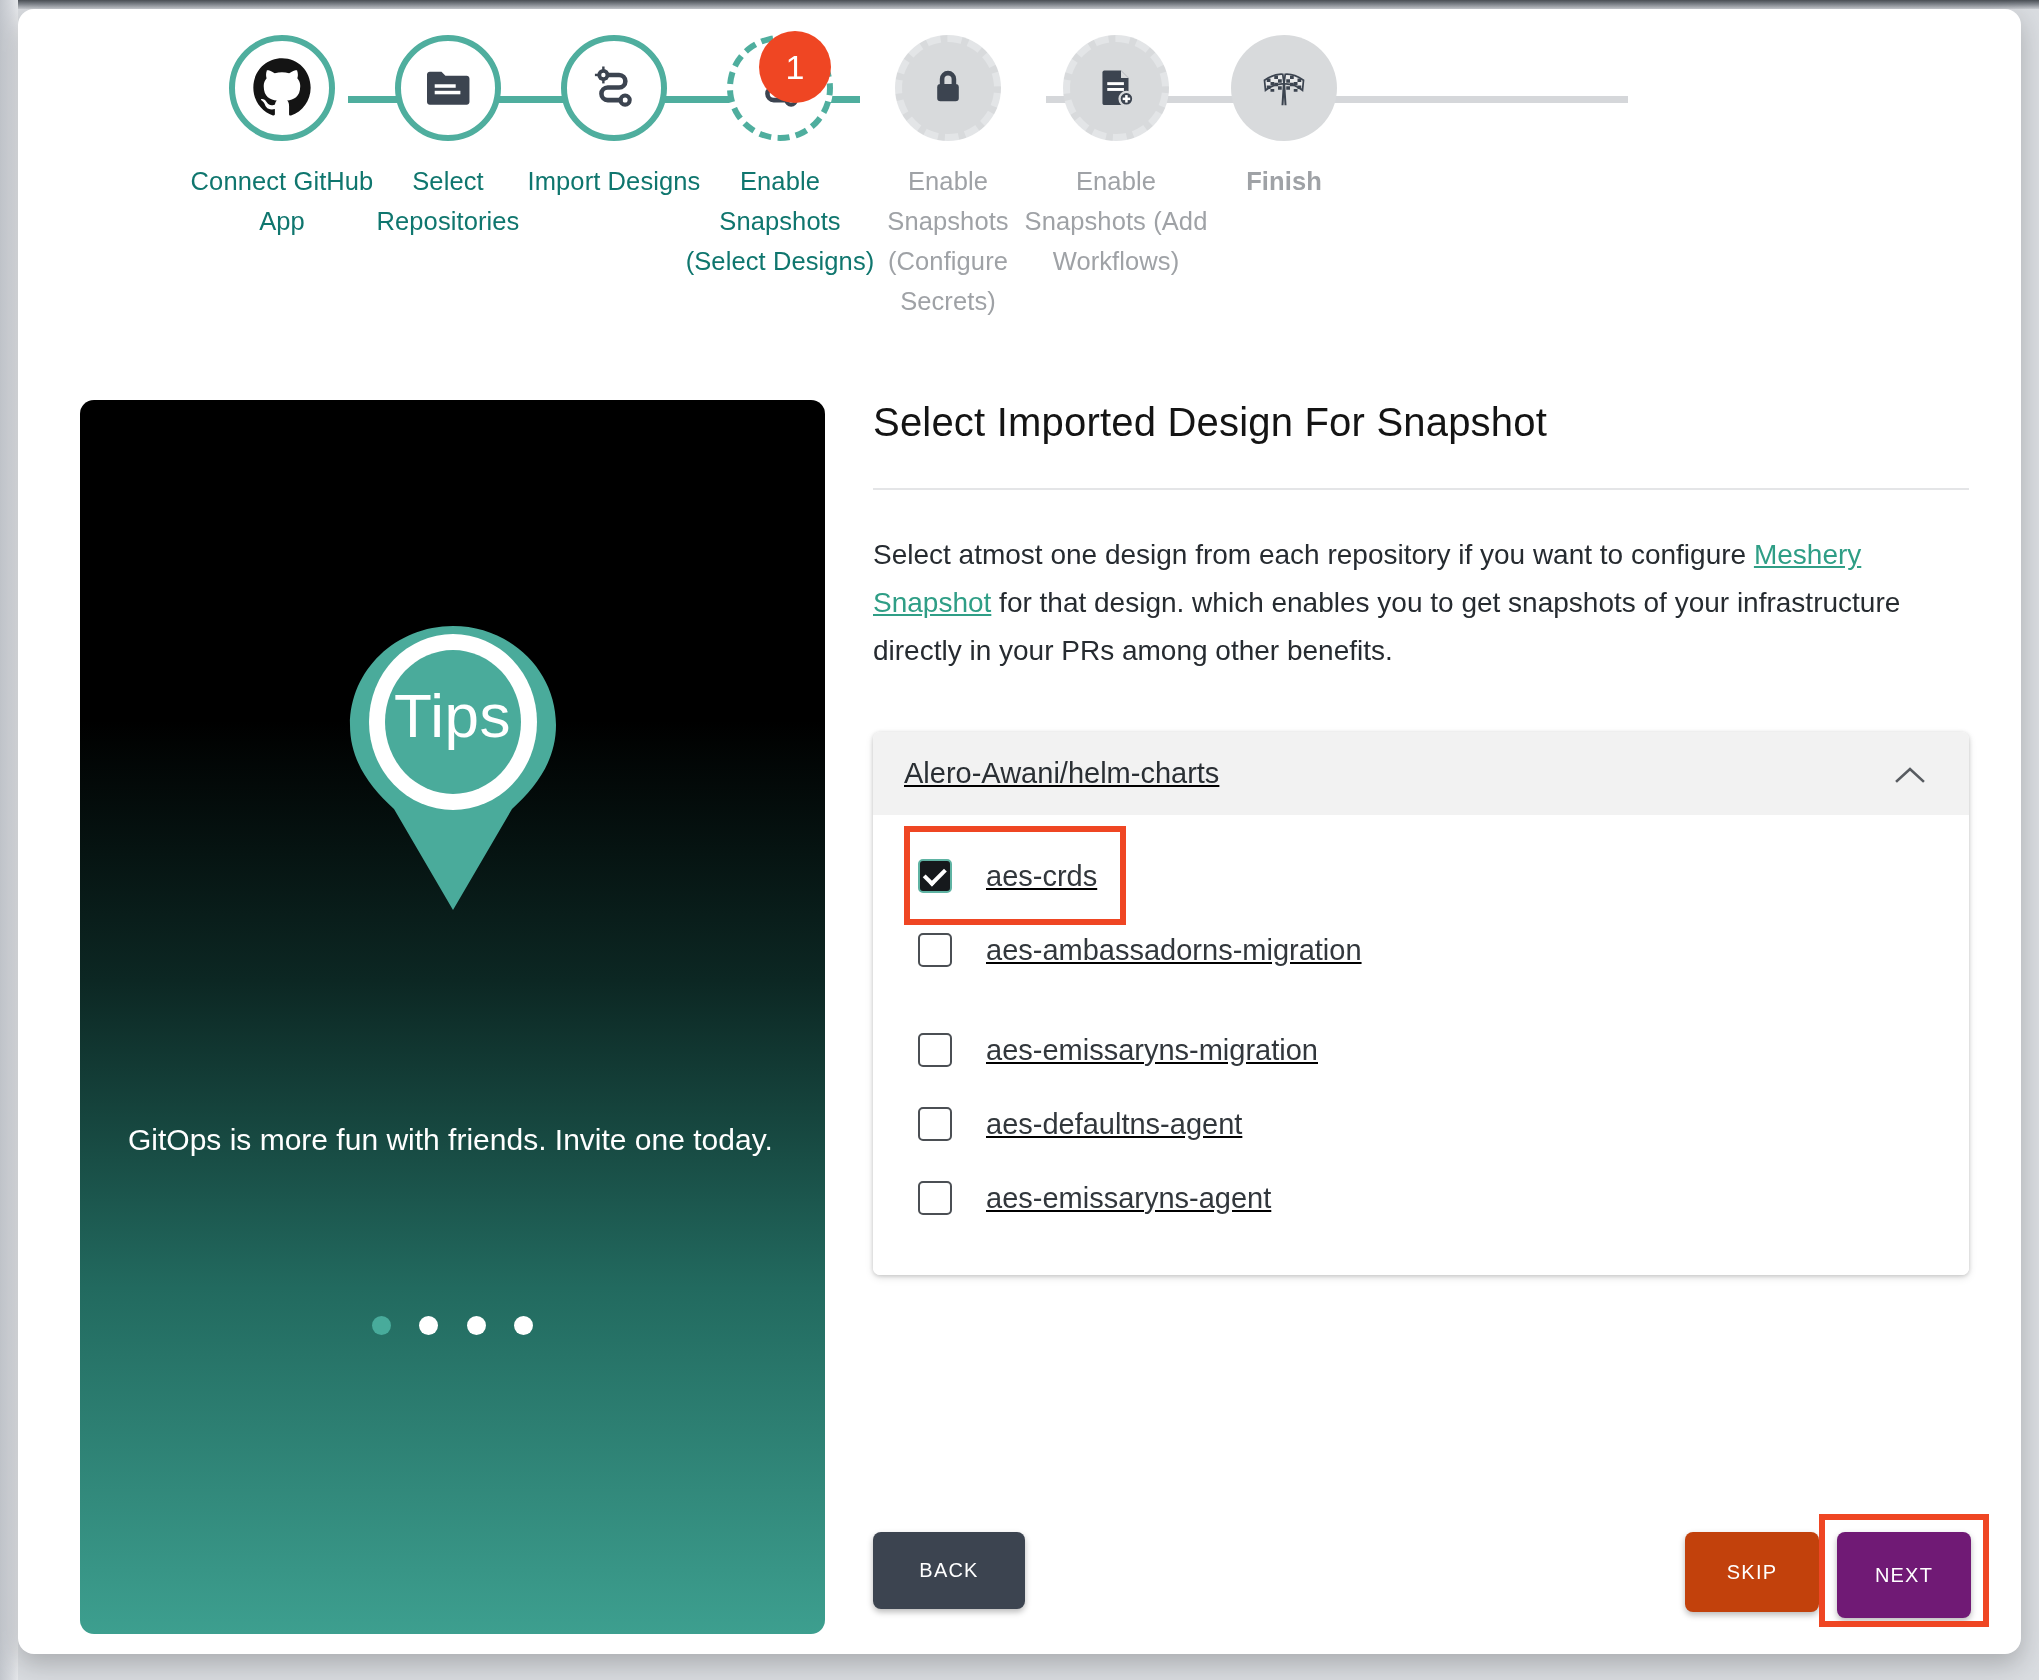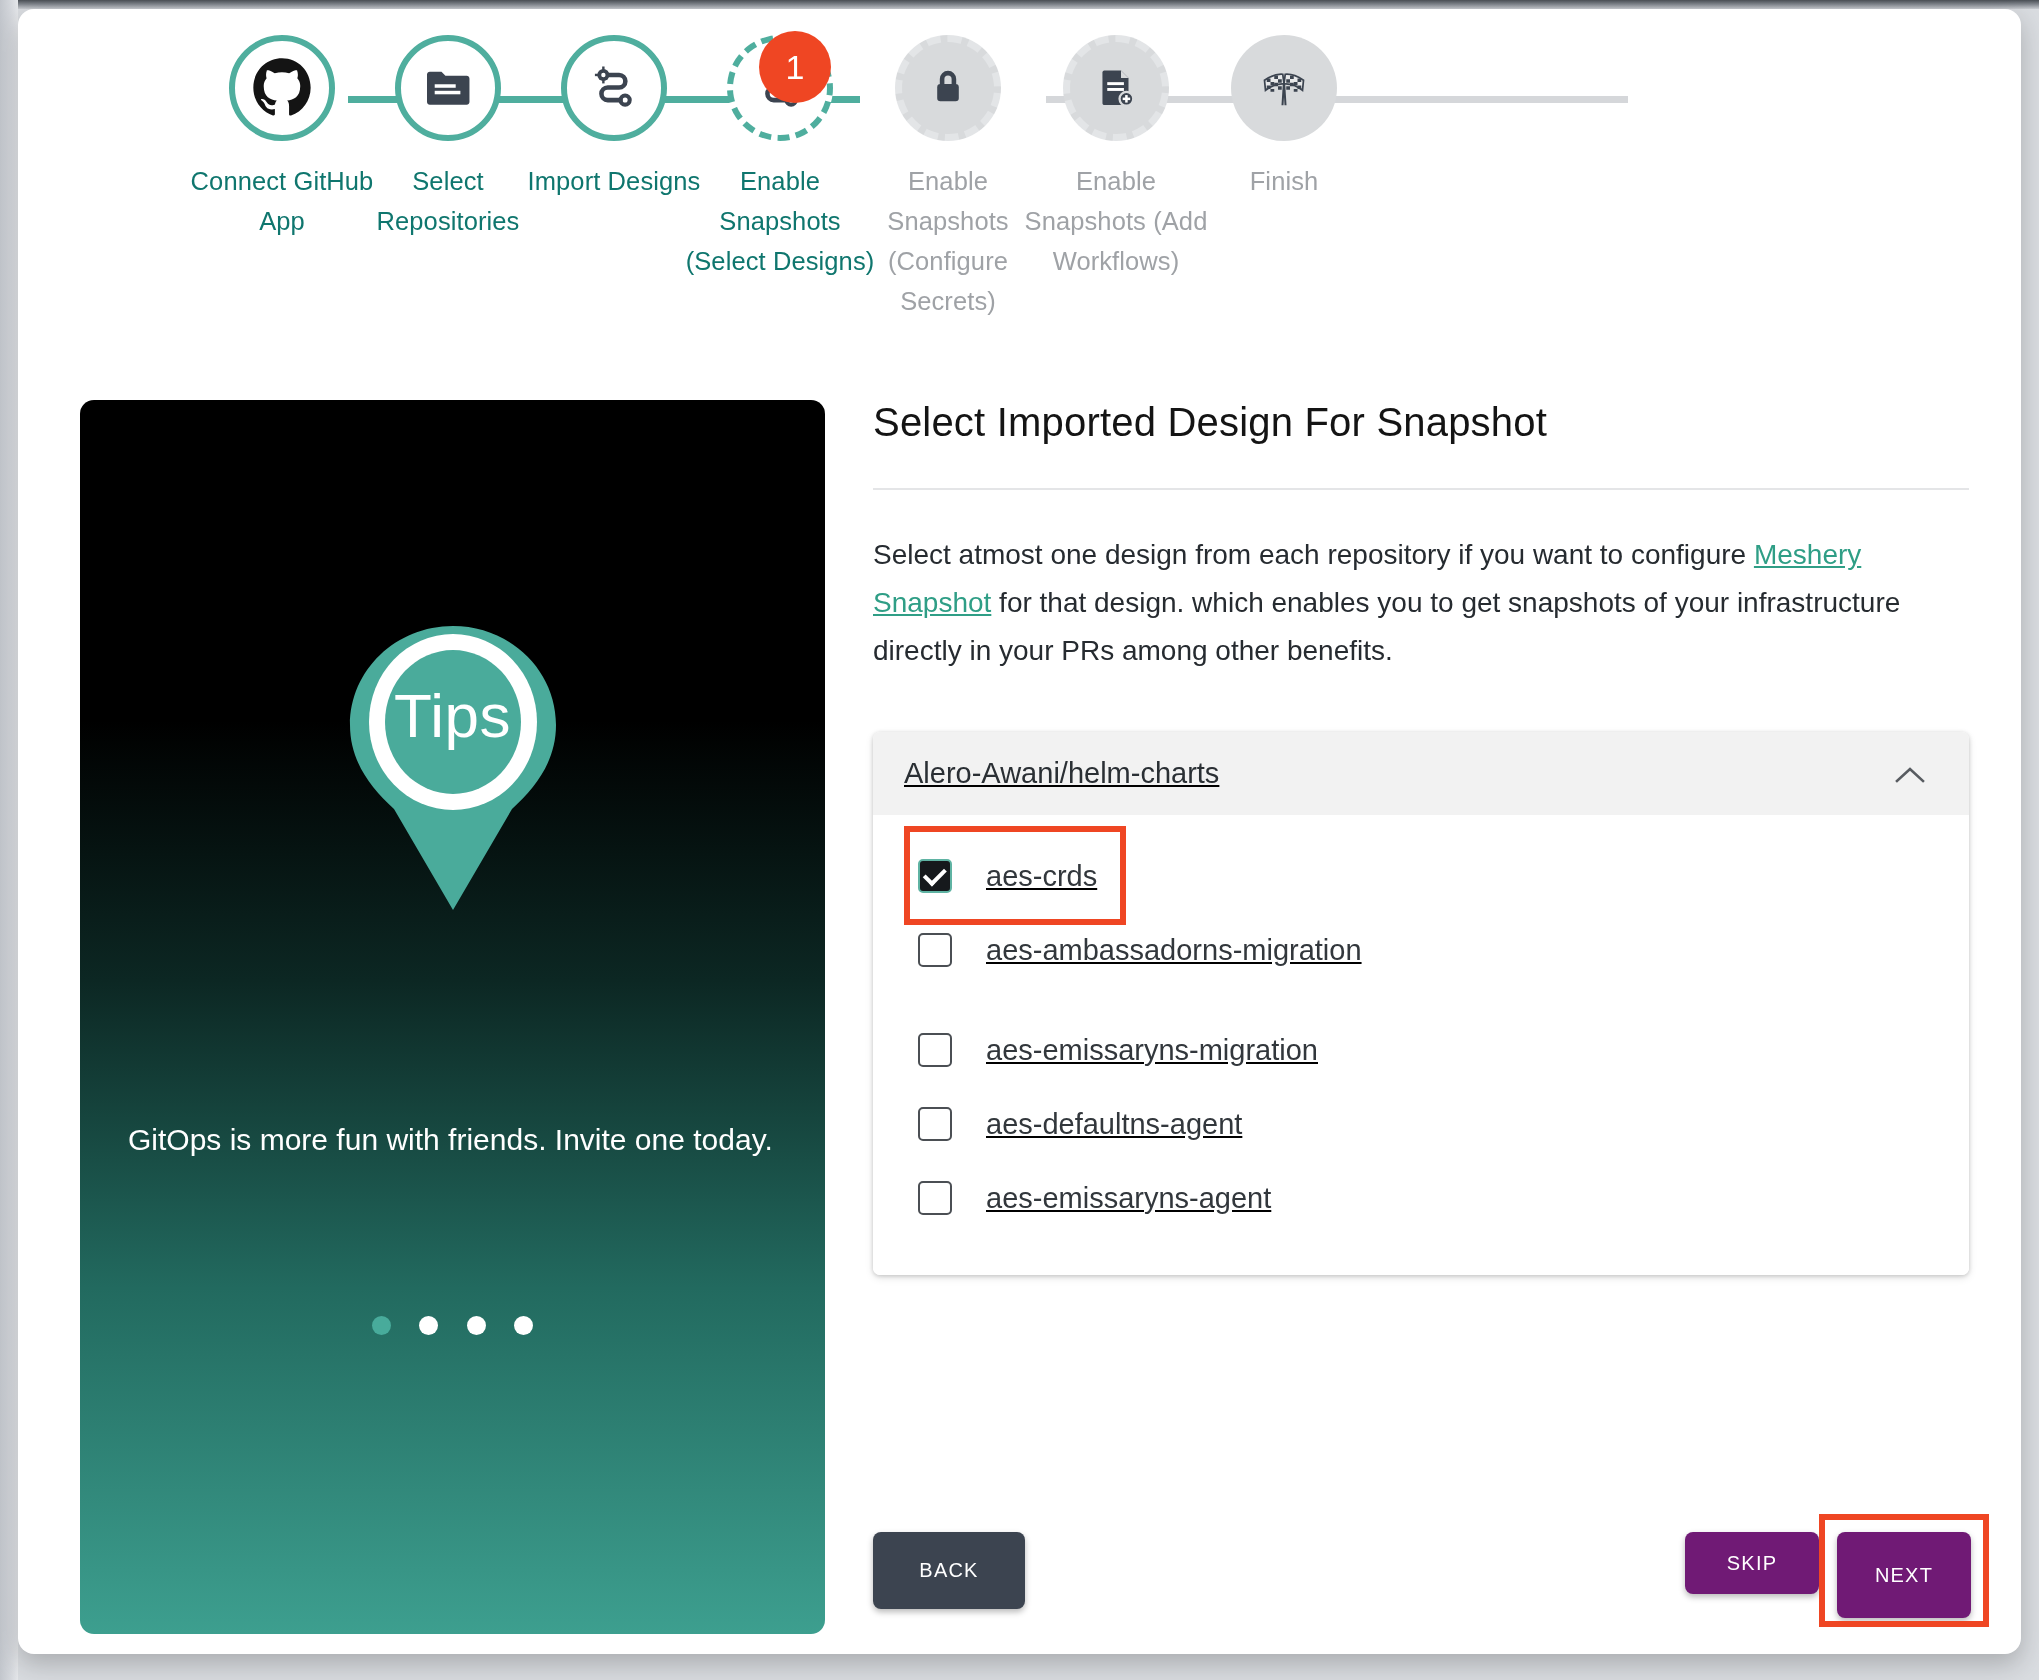--- a/index.html
+++ b/index.html
@@ -201,21 +201,21 @@
     position: absolute;
     border-radius: 8px;
     color: #fff;
     display: flex; align-items: center; justify-content: center;
     font-size: 20px;
     letter-spacing: 1.2px;
     box-shadow: 0 3px 6px rgba(0,0,0,.28);
     user-select: none;
   }
   .btn-back { left: 0; top: 27px; width: 152px; height: 77px; background: #3c4450; }
-  .btn-skip { left: 812px; top: 27px; width: 134px; height: 62px; background: #701a75; }
+  .btn-skip { left: 812px; top: 27px; width: 134px; height: 80px; background: #c2410c; }
   .btn-next { left: 964px; top: 27px; width: 134px; height: 86px; background: #701a75; }
   .hl-next {
     position: absolute; left: 946px; top: 9px;
     width: 170px; height: 113px;
     border: 6px solid #ef4623;
   }
 </style>
 </head>
 <body>
 
@@ -319,21 +319,21 @@
             <circle cx="17" cy="17.2" r="3.3" fill="#3c4450" stroke="#d8dadc" stroke-width="1.1"></circle>
             <rect x="16.4" y="15.4" width="1.2" height="3.6" fill="#ffffff"></rect>
             <rect x="15.2" y="16.6" width="3.6" height="1.2" fill="#ffffff"></rect>
           </svg>
         </div>
         <div class="step-label" style="white-space:pre-line">Enable
 Snapshots (Add
 Workflows)</div>
       </div>
 
-      <div class="step" style="left:1156px;">
+      <div class="step" style="left:1156px;font-weight:bold;">
         <div class="step-circle finish">
           <svg class="ic" width="60" height="60" viewBox="0 0 24 24">
             <g fill="#3c4450">
               <path d="M11.6 9.2 11 18.9h.8l.6-9.7z"></path>
               <path d="M12.4 9.2 13 18.9h-.8l-.6-9.7z"></path>
             </g>
             <g>
               <path d="M4.2 8.9c2.3-1.6 4.9-2.6 7.3-2.4l.5 3.9c-2.5-.2-5.2.8-7.4 2.5z" fill="#e8e9ea" stroke="#3c4450" stroke-width=".7"></path>
               <g fill="#3c4450">
                 <rect x="5.1" y="8.2" width="1.5" height="1.4"></rect>

